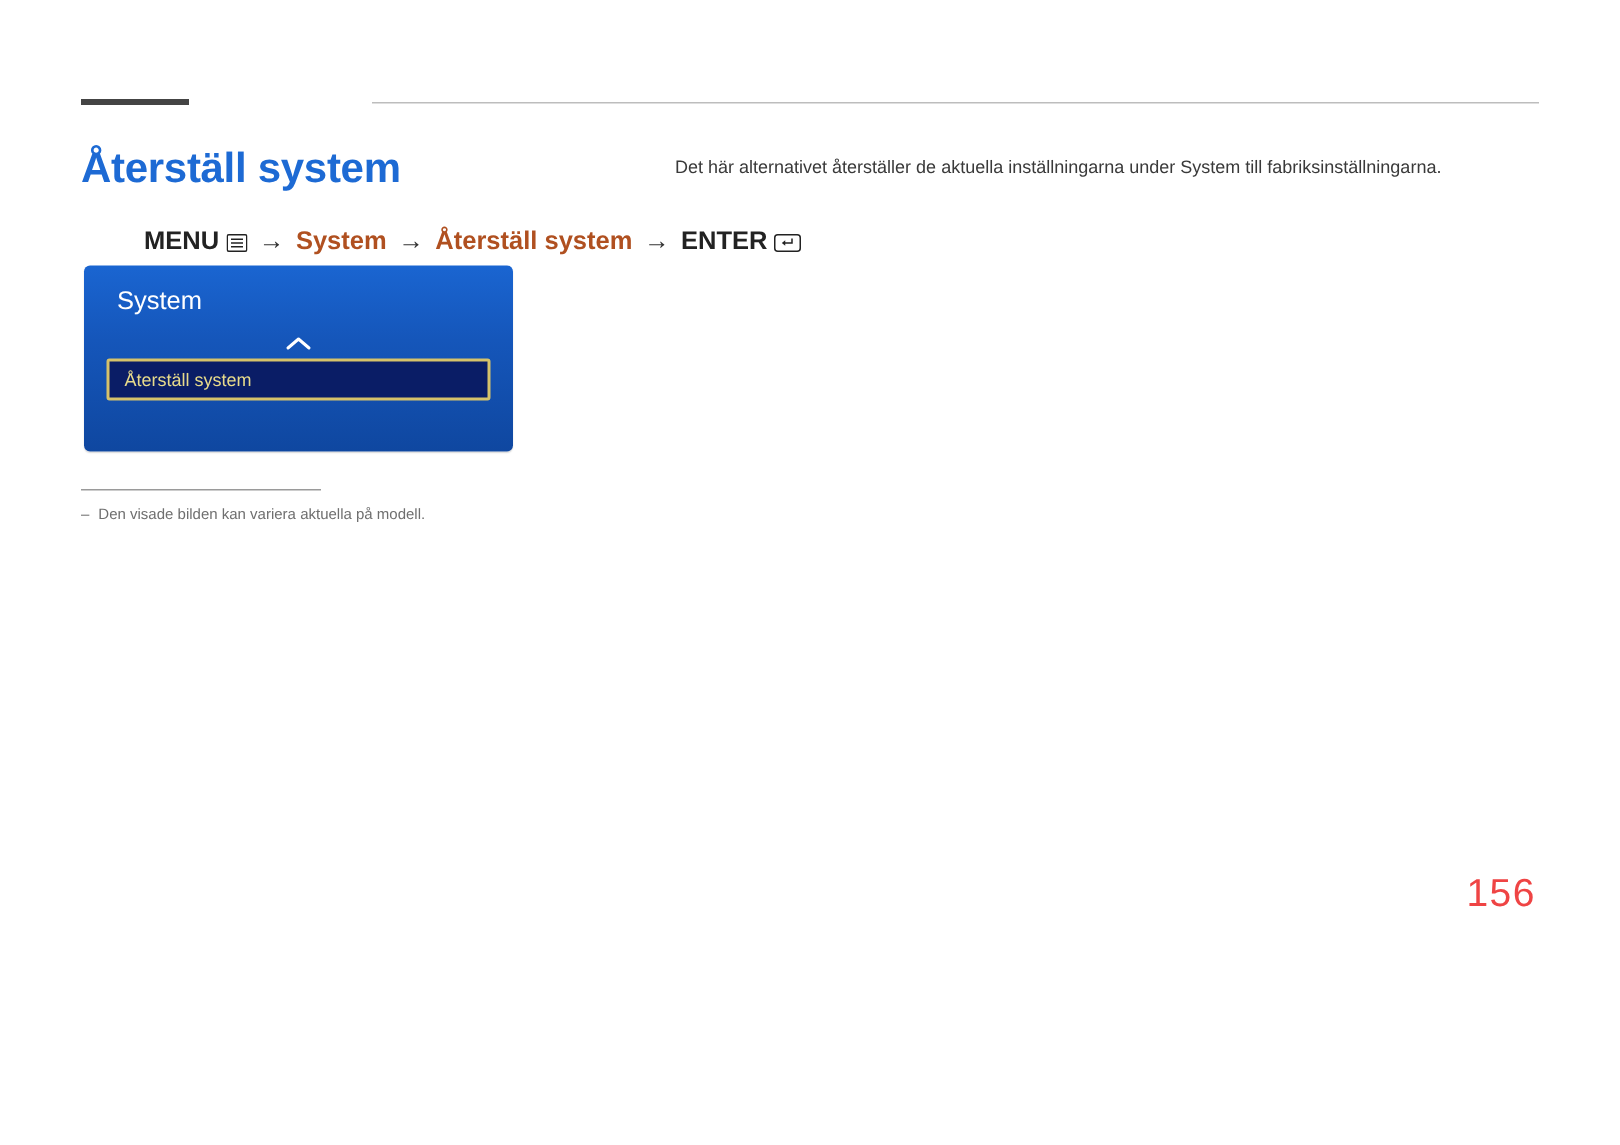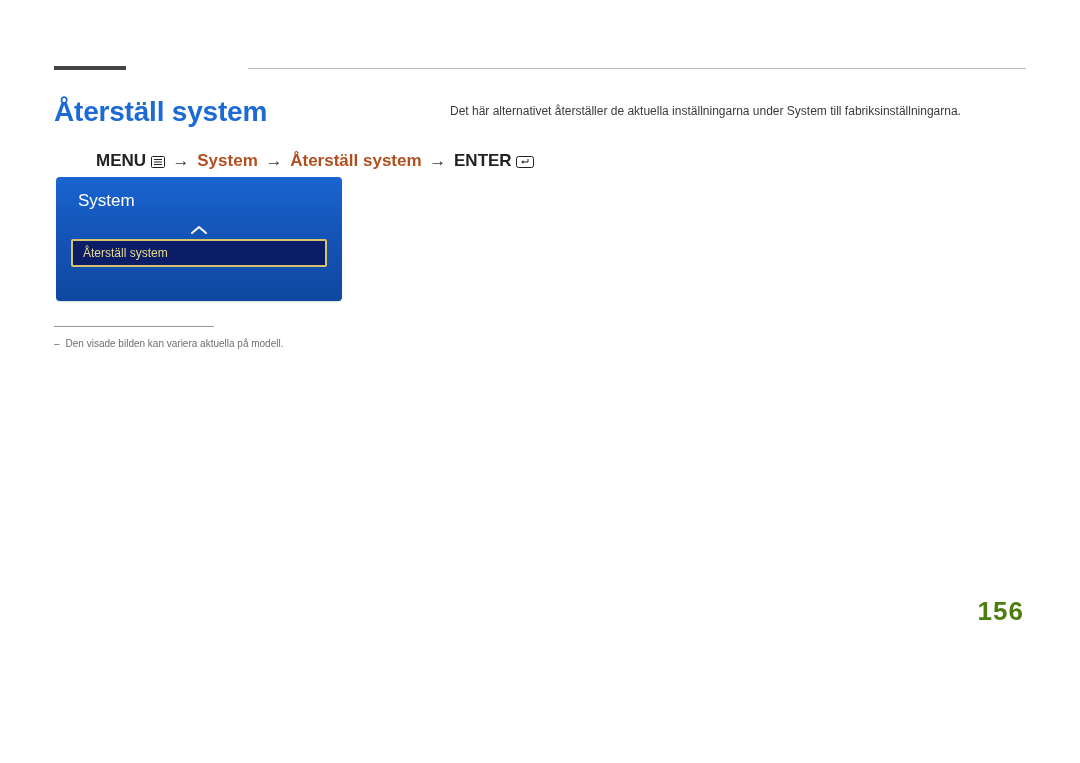--- a/index.html
+++ b/index.html
@@ -28,21 +28,21 @@
   .panel-chevron { position: absolute; left: 50%; top: 44px; transform: translateX(-50%); }
   .panel-row { position: absolute; left: 15px; top: 62px; width: 256px; height: 28px;
                background: #0a1d66; border: 2px solid #d6c26a; border-radius: 2px; }
   .panel-row-text { position: absolute; left: 10px; top: 5px; color: #e8db8b; font-size: 12px; font-weight: 500; }
 
   
   .note-rule { position: absolute; left: 54px; top: 326px; width: 160px; height: 1px; background: #9a9a9a; }
   .note { position: absolute; left: 54px; top: 338px; font-size: 10px; color: #6f6f6f; }
   .note .dash { margin-right: 6px; }
 
-  .page-number { position: absolute; right: 56px; bottom: 10px; font-size: 26px; color: #4d7c0f; font-weight: 700; letter-spacing: 1px; }
+  .page-number { position: absolute; right: 56px; bottom: 26px; font-size: 26px; color: #ef4444; font-weight: 400; letter-spacing: 1px; }
 </style>
 </head>
 <body>
 
 <div class="page">
 
   <div class="top-rule-short"></div>
   <div class="top-rule-long"></div>
 
   <h1 class="heading">Återställ system</h1>

